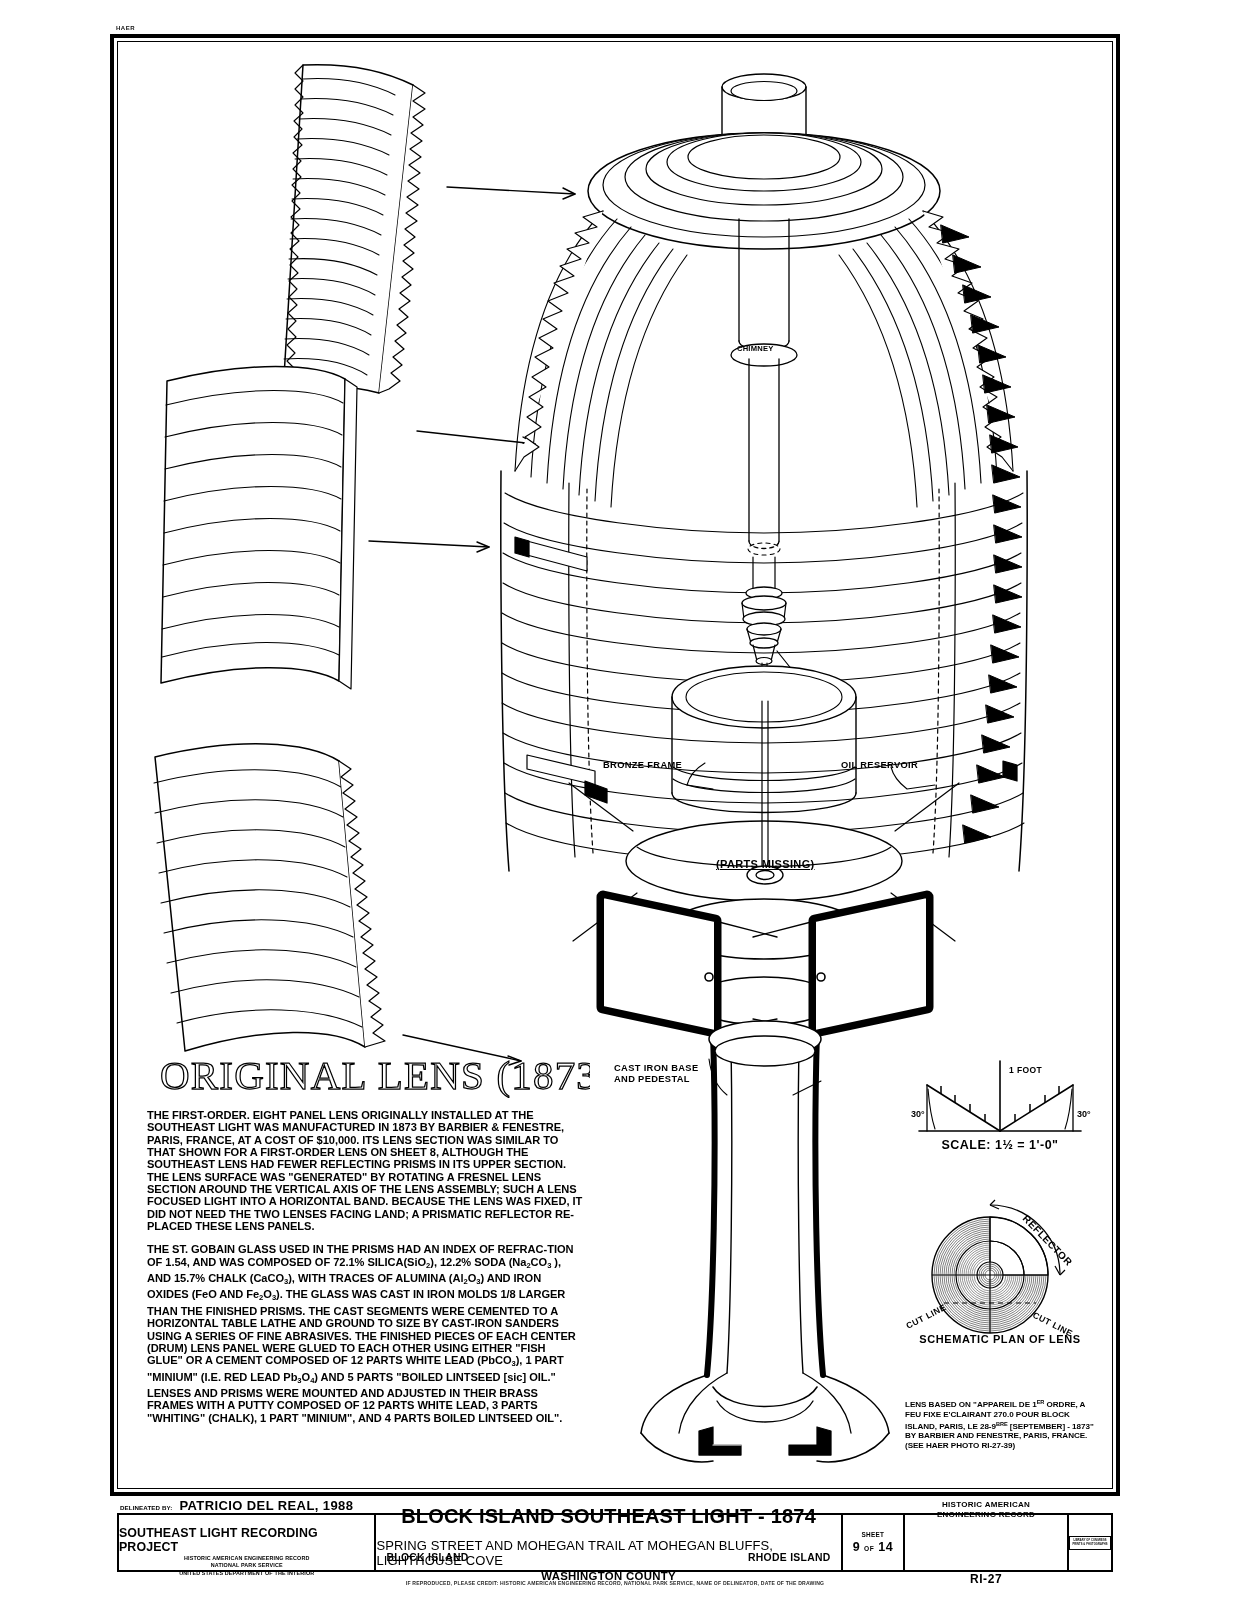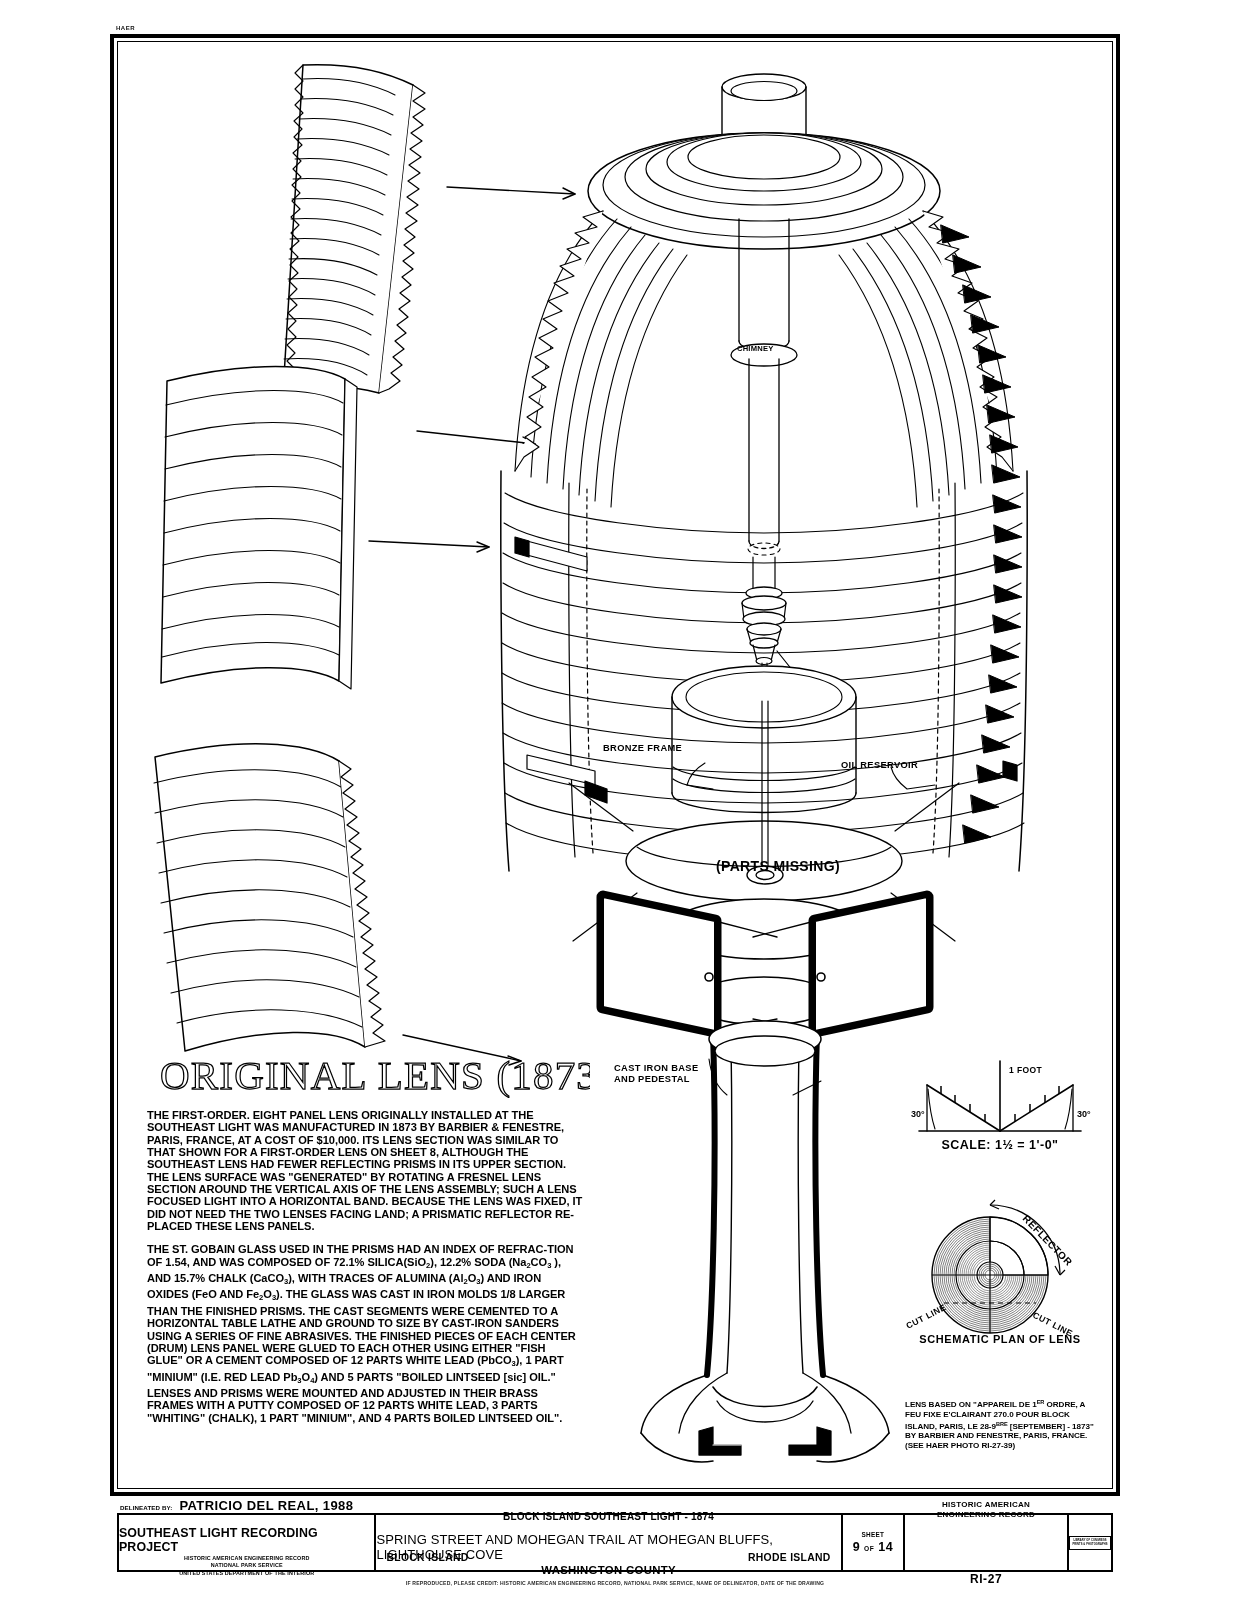--- a/index.html
+++ b/index.html
@@ -54,21 +54,21 @@
   #titleblock{position:absolute;left:117px;top:1513px;width:996px;height:59px;
               border:2px solid #000;box-sizing:border-box;display:flex;background:#fff;}
   .tb-cell{border-right:2px solid #000;box-sizing:border-box;position:relative;
            display:flex;flex-direction:column;align-items:center;justify-content:center;}
   .tb-cell:last-child{border-right:none;}
   #tb-project{width:264px;padding-top:18px;}
   #tb-project .l1{font-size:12.4px;font-weight:bold;letter-spacing:.1px;}
   #tb-project .l2{font-size:5.4px;font-weight:bold;letter-spacing:.15px;line-height:7.2px;
                   text-align:center;margin-top:1px;}
   #tb-location{width:478px;position:relative;}
-  #tb-loc-main{font-size:10px;font-weight:bold;letter-spacing:.2px;margin-top:2px;}
+  #tb-loc-main{font-size:20px;font-weight:bold;letter-spacing:.2px;margin-top:2px;}
   #tb-loc-sub{font-size:13px;font-weight:normal;letter-spacing:.1px;margin-top:10px;}
   #tb-loc-county{font-size:11.4px;font-weight:bold;letter-spacing:.3px;margin-top:2px;}
   #tb-island{position:absolute;left:10px;bottom:7px;font-size:10.4px;font-weight:bold;
              letter-spacing:.3px;}
   #tb-state{position:absolute;right:10px;bottom:7px;font-size:10.4px;font-weight:bold;
             letter-spacing:.3px;}
   #tb-sheet{width:64px;}
   #tb-sheet .lab{font-size:6.4px;font-weight:bold;letter-spacing:.3px;}
   #tb-sheet .val{font-size:12.5px;font-weight:bold;letter-spacing:.5px;margin-top:2px;}
   #tb-sheet .val .of{font-size:6.6px;}
@@ -82,23 +82,23 @@
                 background:#fff;}
   #tb-stamp .sb span{font-size:2.6px;font-weight:bold;letter-spacing:.1px;line-height:3.4px;}
 
   #footer-credit{position:absolute;left:117px;top:1580px;width:996px;text-align:center;
                  font-size:5.1px;font-weight:bold;letter-spacing:.2px;color:#2a2a2a;}
 
   
   .callout{position:absolute;font-size:9.3px;font-weight:bold;letter-spacing:.35px;
            white-space:nowrap;}
   #co-chimney{left:737px;top:344px;font-size:7.6px;letter-spacing:.2px;}
-  #co-bronze{left:603px;top:743px;}
+  #co-bronze{left:603px;top:760px;}
   #co-oil{left:841px;top:760px;}
-  #co-parts{left:716px;top:858px;font-size:14px;}
+  #co-parts{left:716px;top:858px;font-size:11px;text-decoration:underline;}
   #co-castiron{left:614px;top:1063px;line-height:11px;white-space:pre-line;}
 </style>
 </head>
 <body>
 
 <div id="sheet">
 
   <div id="haer-mark">HAER</div>
   <div id="border-outer"></div>
   <div id="border-inner"></div>

